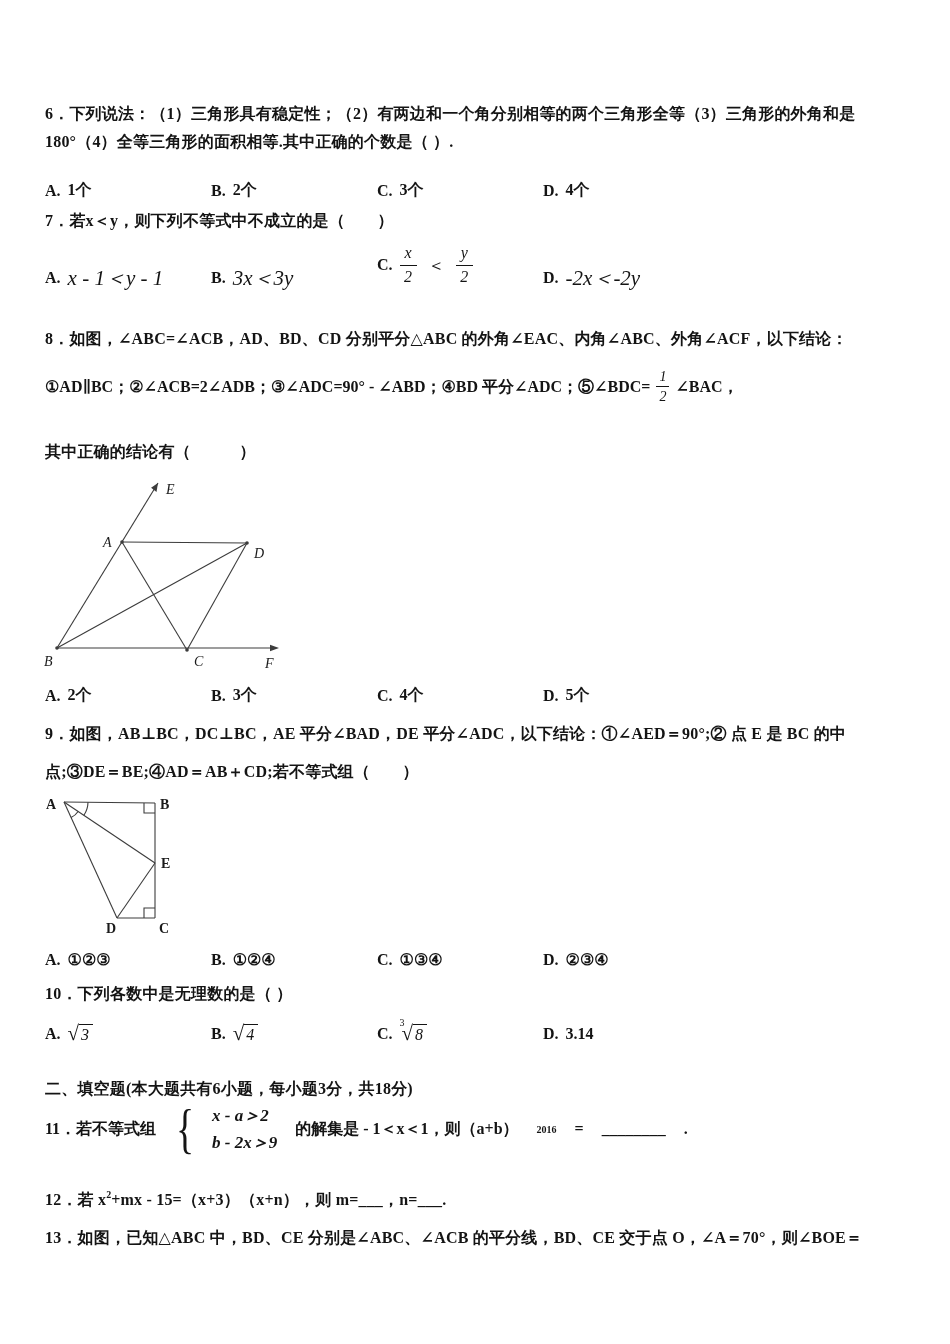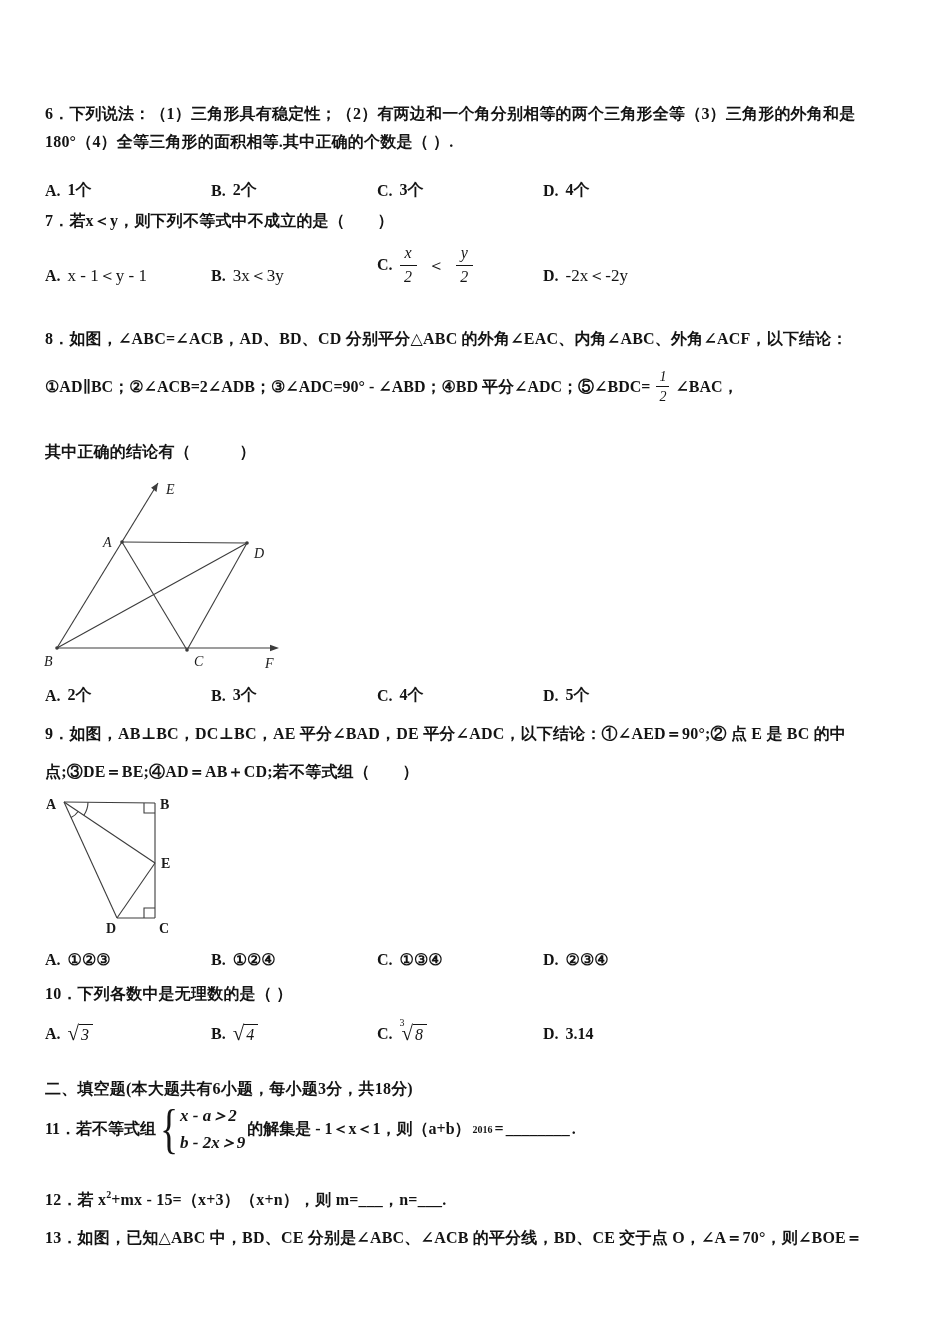--- a/index.html
+++ b/index.html
@@ -21,21 +21,21 @@
   .optrow{position:absolute;left:0;top:0;width:950px;height:30px;}
   .opt{
     position:absolute;
     font-size:16px;
     font-weight:bold;
     white-space:nowrap;
     display:flex;
     align-items:center;
     gap:7px;
   }
-  .math{font-weight:normal;font-size:17px;}
+  .math{font-style:italic;font-weight:normal;font-size:21px;}
   .frac{display:inline-block;text-align:center;font-style:italic;font-weight:normal;font-size:16px;line-height:1.15;vertical-align:middle;}
   .frac .n{display:block;border-bottom:1.5px solid #141414;padding:0 5px 2px 5px;}
   .frac .d{display:block;padding-top:2px;}
   .frac.small{font-size:14px;}
   .frac.small .n{padding:0 3px 1px 3px;}
   .rel{font-weight:normal;font-size:17px;margin:0 4px;}
   .inlineflex{display:flex;align-items:center;gap:6px;position:absolute;white-space:nowrap;font-size:16px;font-weight:bold;justify-content:space-between;}
   .rad{display:inline-flex;align-items:flex-start;font-style:italic;font-weight:normal;}
   .rsgn{font-size:21px;font-style:normal;line-height:1;transform:translateY(-1px);}
   .rnd{border-top:1.5px solid #141414;font-size:16px;padding:1px 4px 0 2px;}
@@ -222,21 +222,21 @@
       </span>
   </span>
   <span class="opt" style="left:543px;height:44px">
     <span>D.</span>
     <span>3.14</span>
   </span>
 </div>
 
 <div class="line" style="left:45px;top:1079px">二、填空题(本大题共有6小题，每小题3分，共18分)</div>
 
-<div class="inlineflex" style="left:45px;top:1096px;height:66px;gap:2px">
+<div class="inlineflex" style="left:45px;top:1096px;height:66px;gap:18px">
   <span>11．若不等式组</span>
   <span class="brace">{</span>
   <span class="sys">
     <div>x - a＞2</div>
     <div>b - 2x＞9</div>
   </span>
   <span>的解集是 - 1＜x＜1，则（a+b）</span>
   <span class="sup">2016</span>
   <span>=</span>
   <span>________</span>

